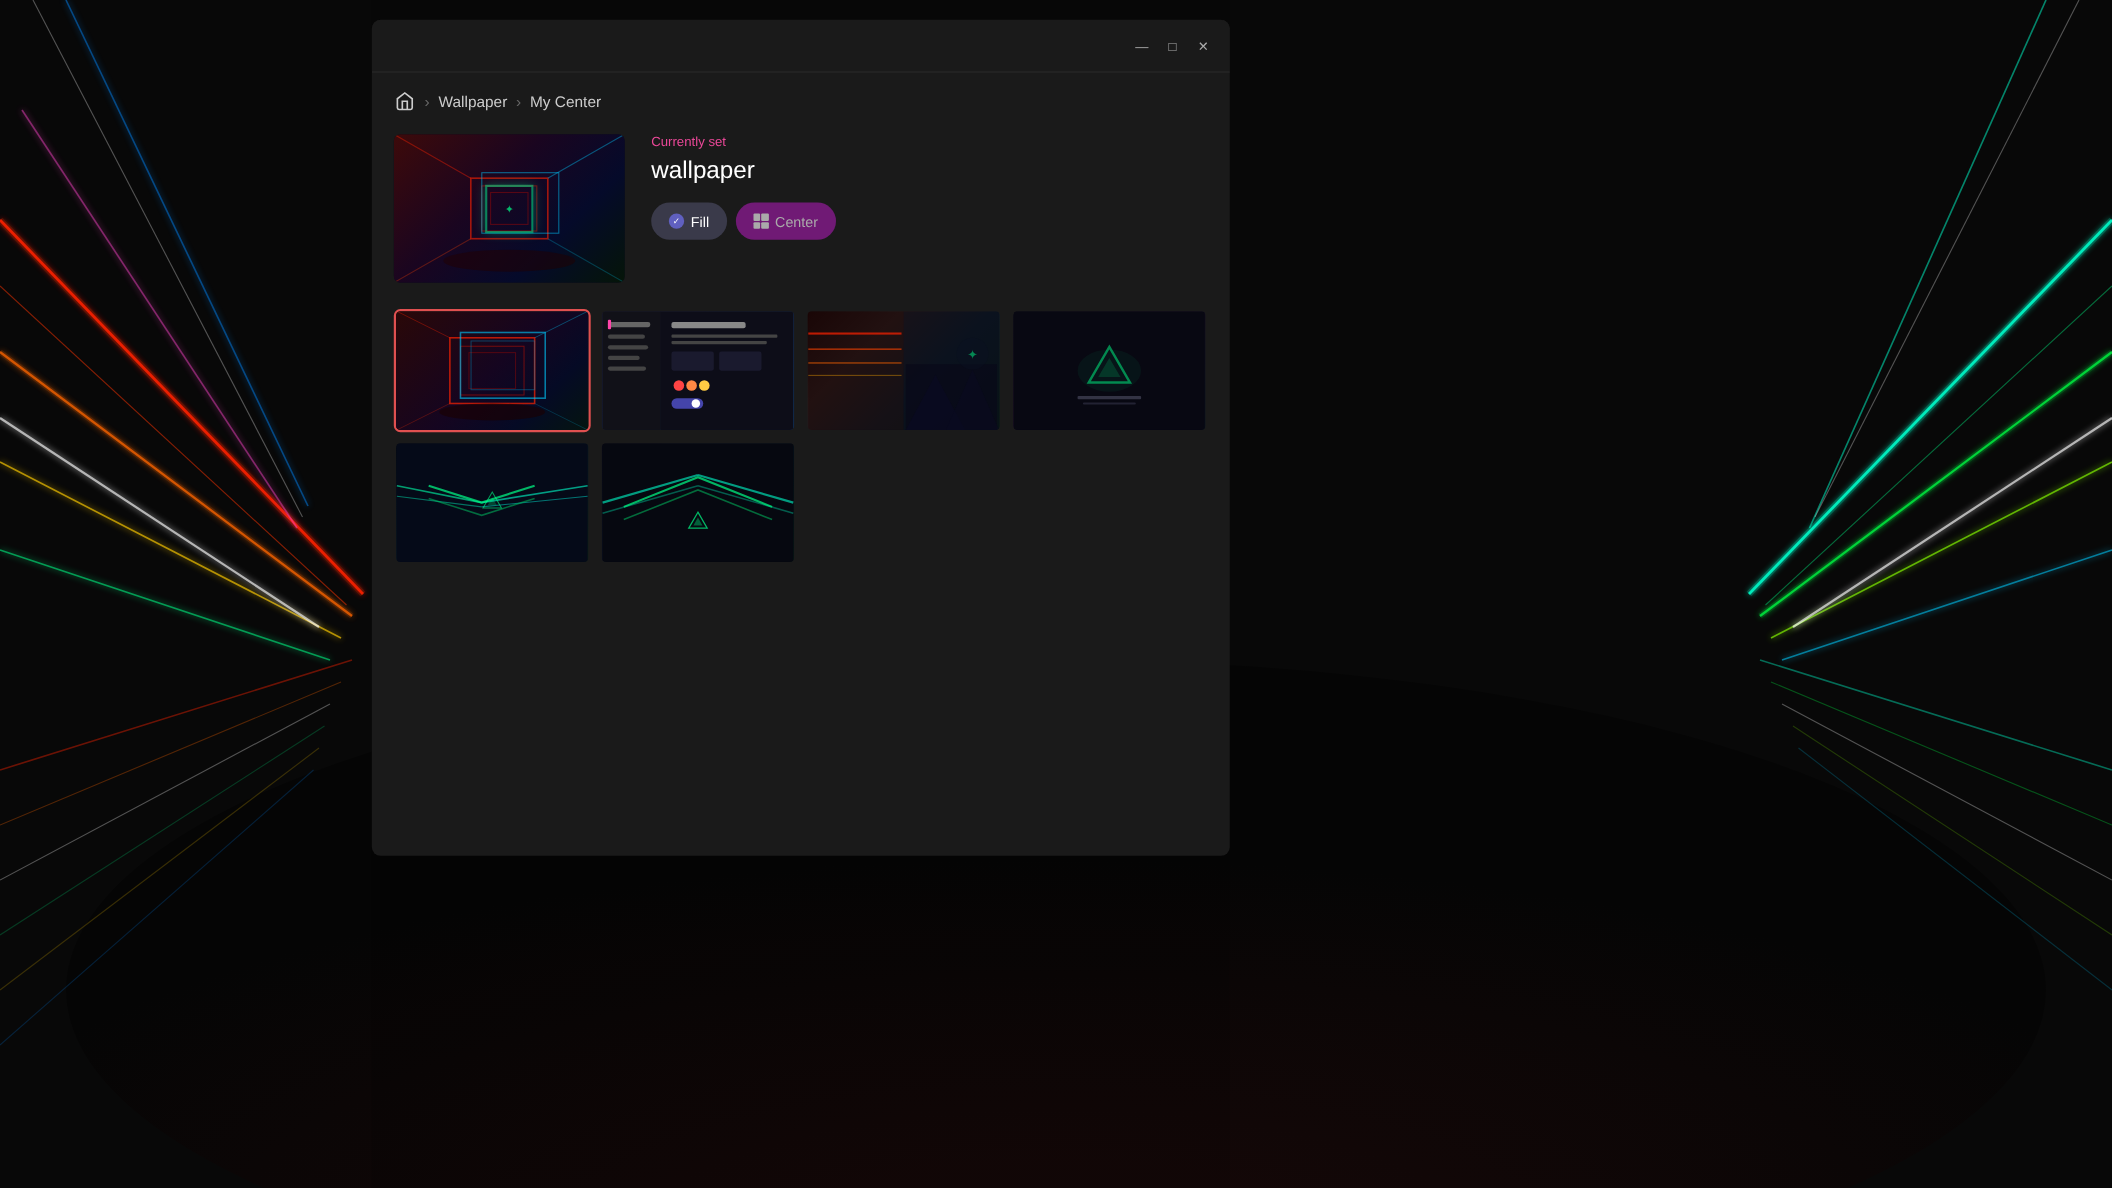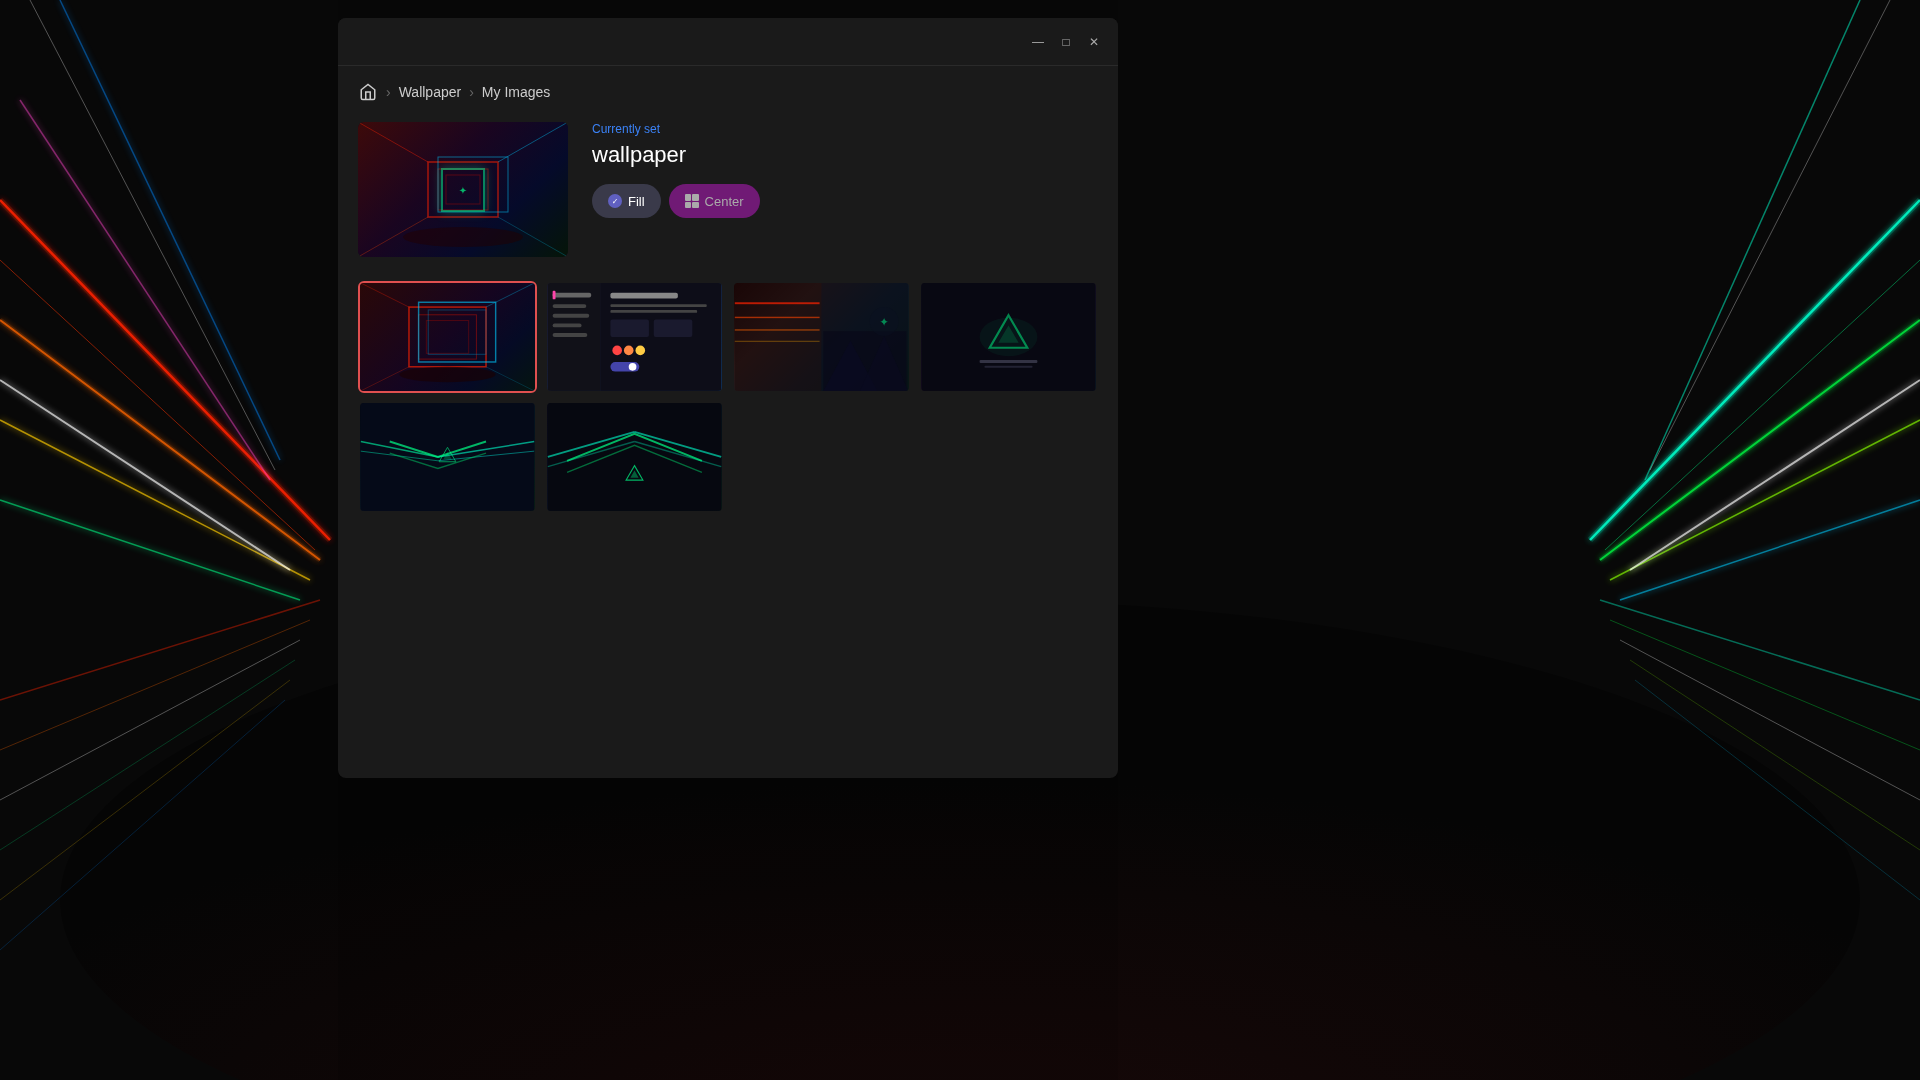--- a/index.html
+++ b/index.html
@@ -147,21 +147,21 @@
       height: 40px;
       border: 2px solid rgba(0,255,150,0.5);
       box-shadow: 0 0 10px rgba(0,255,150,0.3);
     }
 
     .preview-info {
       flex: 1;
     }
 
     .currently-set-label {
-      color: #3b82f6;
+      color: #ec4899;
       font-size: 12px;
       margin-bottom: 6px;
     }
 
     .wallpaper-name {
       color: #fff;
       font-size: 22px;
       font-weight: 400;
       margin-bottom: 16px;
     }
@@ -373,21 +373,21 @@
     <div class="breadcrumb">
       <div class="breadcrumb-home">
         <svg width="18" height="18" viewBox="0 0 24 24" fill="none" stroke="#ccc" stroke-width="2">
           <path d="M3 9l9-7 9 7v11a2 2 0 01-2 2H5a2 2 0 01-2-2z"></path>
           <polyline points="9,22 9,12 15,12 15,22"></polyline>
         </svg>
       </div>
       <span class="breadcrumb-sep">›</span>
       <span class="breadcrumb-item">Wallpaper</span>
       <span class="breadcrumb-sep">›</span>
-      <span class="breadcrumb-item">My Images</span>
+      <span class="breadcrumb-item">My Center</span>
     </div>
 
     <div class="preview-section">
       <div class="preview-image">
         <div class="preview-tunnel">
           <svg width="100%" height="100%" viewBox="0 0 210 135">
             <defs>
               <linearGradient id="prevRed" x1="0%" y1="0%" x2="100%" y2="100%">
                 <stop offset="0%" stop-color="#ff2200" stop-opacity="0.8"></stop>
                 <stop offset="100%" stop-color="#cc1100" stop-opacity="0.3"></stop>

